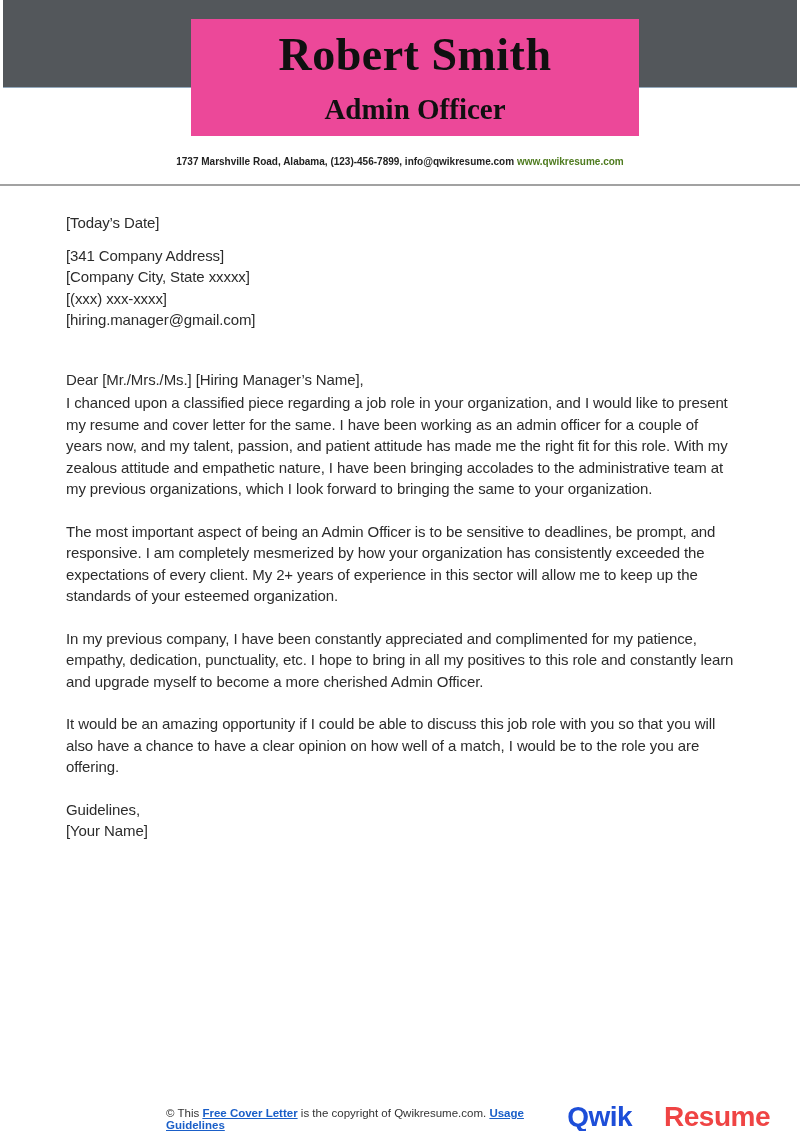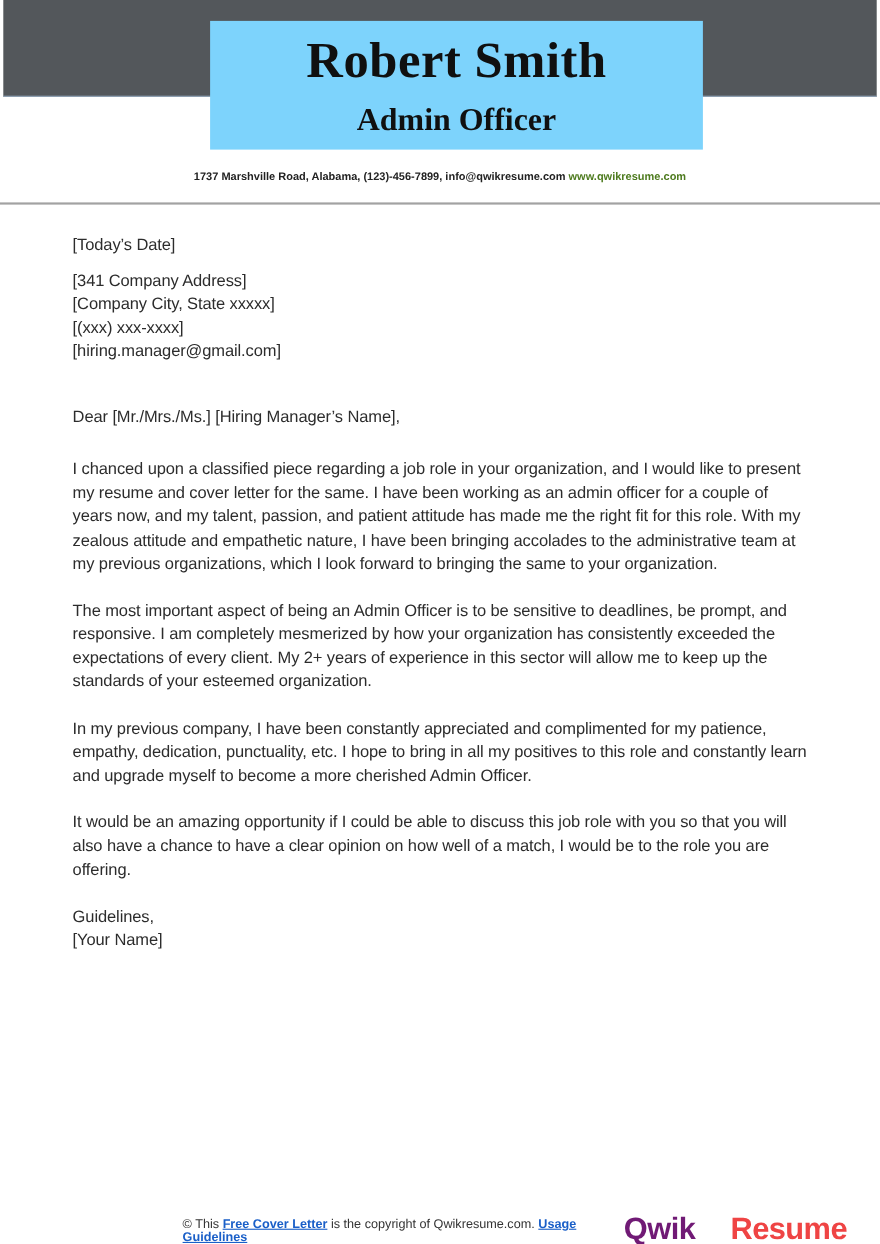--- a/index.html
+++ b/index.html
@@ -19,21 +19,21 @@
     position: absolute;
     left: 3px; right: 3px; top: 0;
     height: 88px;
     background: #53575b;
     border-bottom: 1px solid #93a9bd;
   }
   .name-box {
     position: absolute;
     left: 191px; top: 19px;
     width: 448px; height: 117px;
-    background: #7dd3fc;
+    background: #ec4899;
     display: flex;
     flex-direction: column;
     align-items: center;
     justify-content: center;
     padding-top: 2px;
   }
   .person-name {
     font-family: "Liberation Serif", "DejaVu Serif", serif;
     font-weight: 700;
     font-size: 46px;
@@ -75,21 +75,21 @@
     left: 0; top: 186px;
     width: 800px;
     padding: 26px 64px 0 66px;
     font-size: 15px;
     line-height: 21.5px;
     color: #2c2c2c;
     letter-spacing: -0.1px;
   }
   .date-line { margin-bottom: 11px; }
   .recipient-block { margin-bottom: 38px; }
-  .salutation { margin-bottom: 26px; }
+  .salutation { margin-bottom: 2px; }
   .para { margin-bottom: 21px; }
   .closing-block { margin-top: 20px; }
 
   
   .footer {
     position: absolute;
     left: 0; right: 0; top: 1082px;
     height: 49px;
     display: flex;
     align-items: flex-end;
@@ -106,21 +106,21 @@
   }
   .logo {
     margin-left: auto;
     margin-right: 30px;
     font-weight: 700;
     font-size: 28px;
     letter-spacing: -0.5px;
     line-height: 1;
     cursor: pointer;
   }
-  .logo .logo-qwik { color: #701a75; }
+  .logo .logo-qwik { color: #1d4ed8; }
   .logo .logo-resume { color: #ef4444; margin-left: 32px; }
 </style>
 </head>
 <body>
 
 <div class="page">
 
   <div class="top-band"></div>
   <div class="name-box">
     <div class="person-name">Robert Smith</div>

